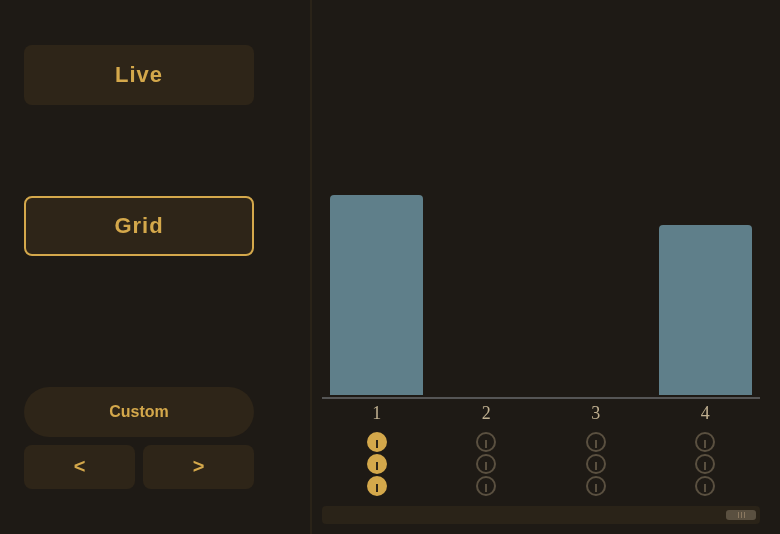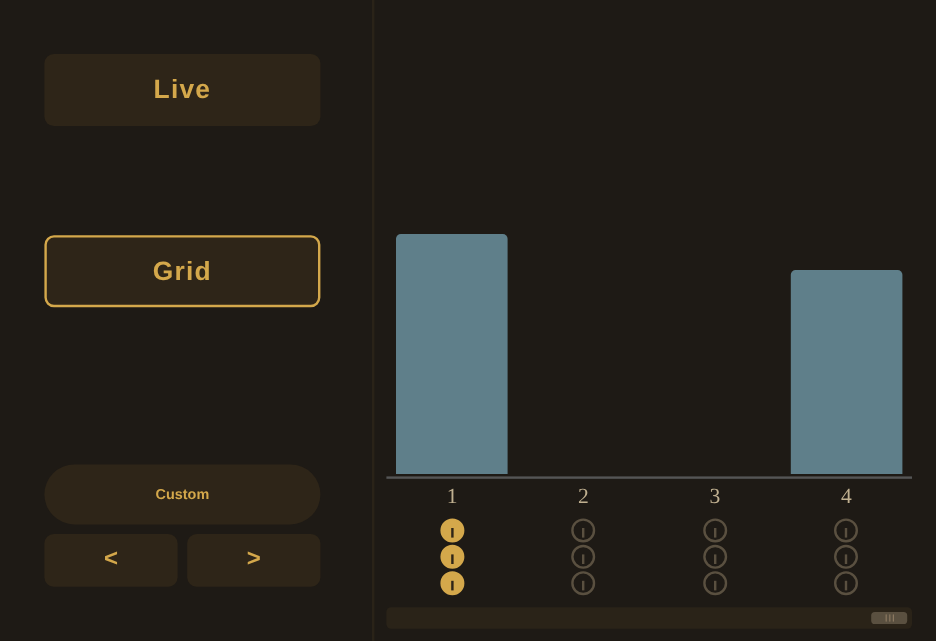--- a/index.html
+++ b/index.html
@@ -23,23 +23,23 @@
       flex-direction: row;
       position: relative;
     }
 
     
     .left-panel {
       width: 310px;
       height: 100%;
       display: flex;
       flex-direction: column;
-      align-items: flex-end;
+      align-items: flex-start;
       justify-content: space-around;
-      padding: 30px 43px;
+      padding: 30px 24px;
       gap: 0;
     }
 
     .btn-live {
       width: 230px;
       height: 60px;
       background: #2e2518;
       border: none;
       border-radius: 8px;
       color: #d4a84b;
@@ -78,21 +78,21 @@
       width: 230px;
     }
 
     .btn-custom {
       width: 230px;
       height: 50px;
       background: #2e2518;
       border: none;
       border-radius: 30px;
       color: #d4a84b;
-      font-size: 12px;
+      font-size: 16px;
       font-weight: bold;
       cursor: pointer;
       display: flex;
       align-items: center;
       justify-content: center;
     }
 
     .nav-row {
       display: flex;
       flex-direction: row;

